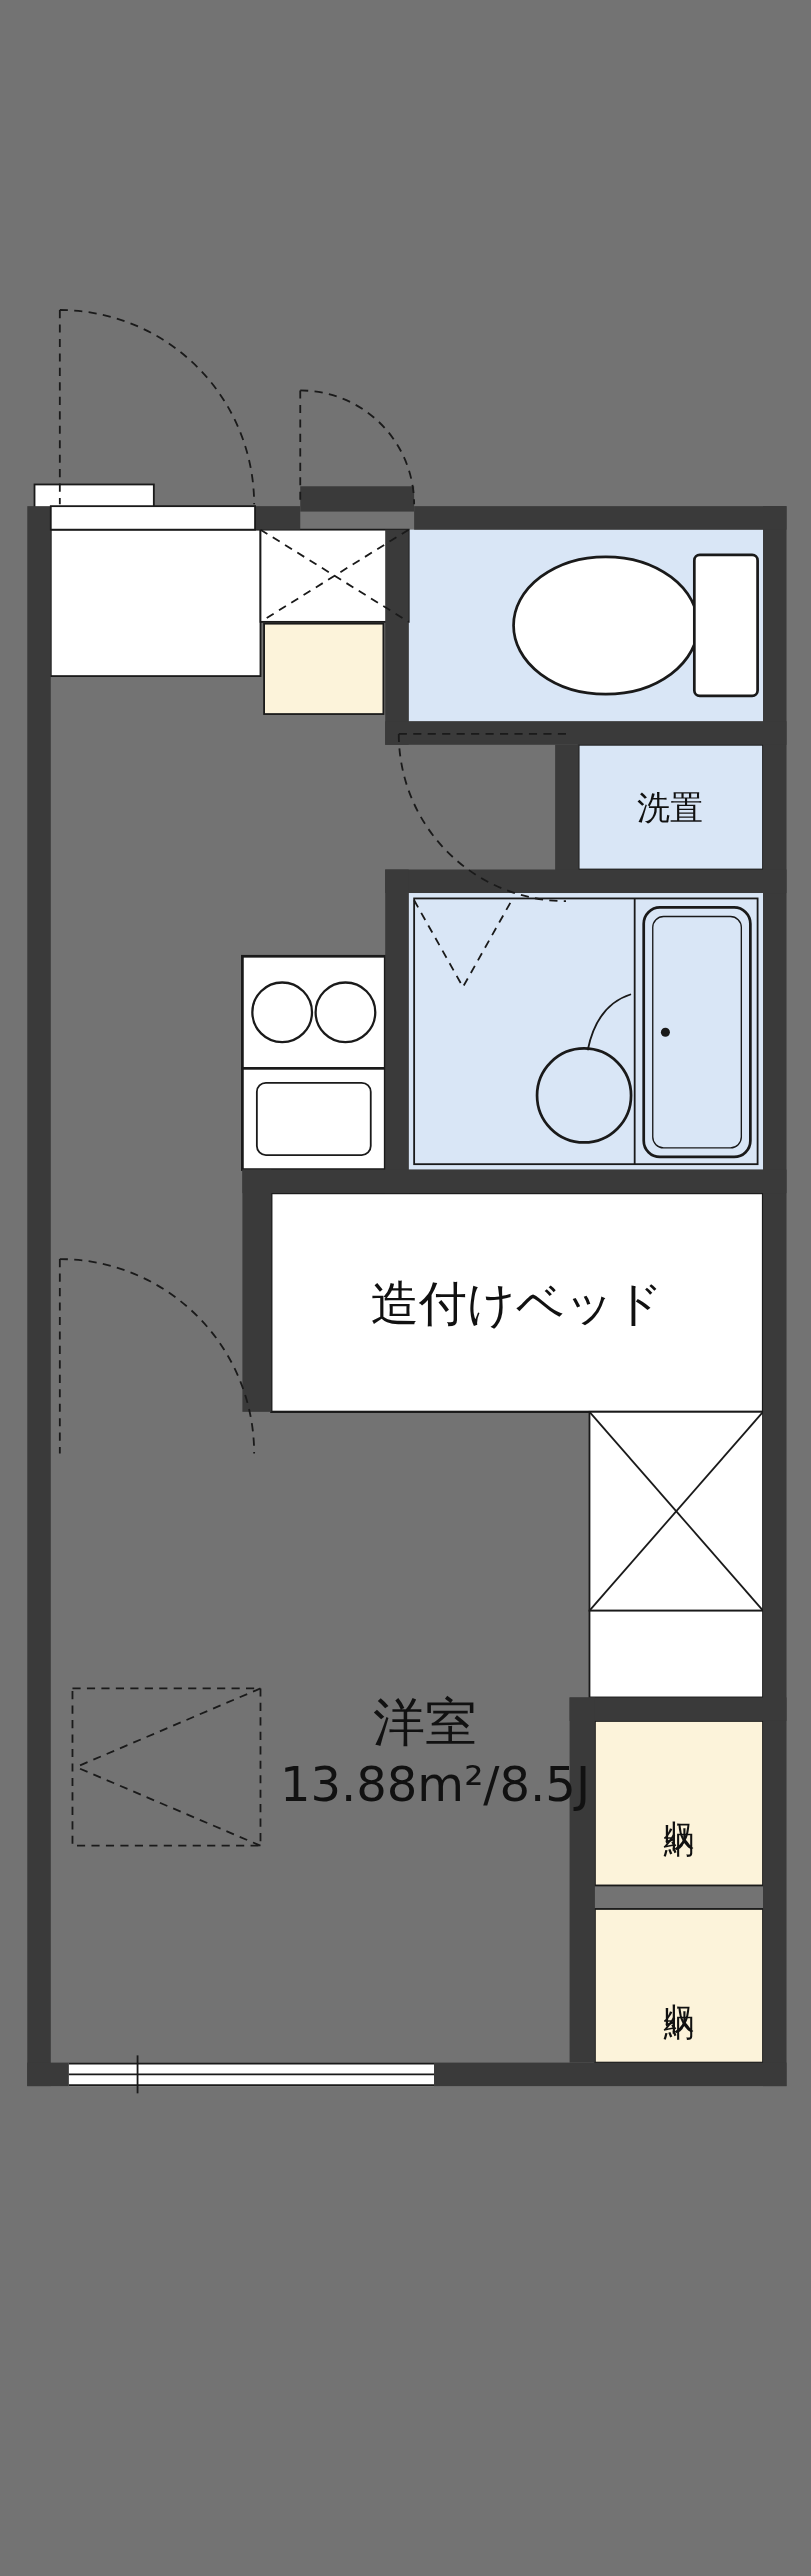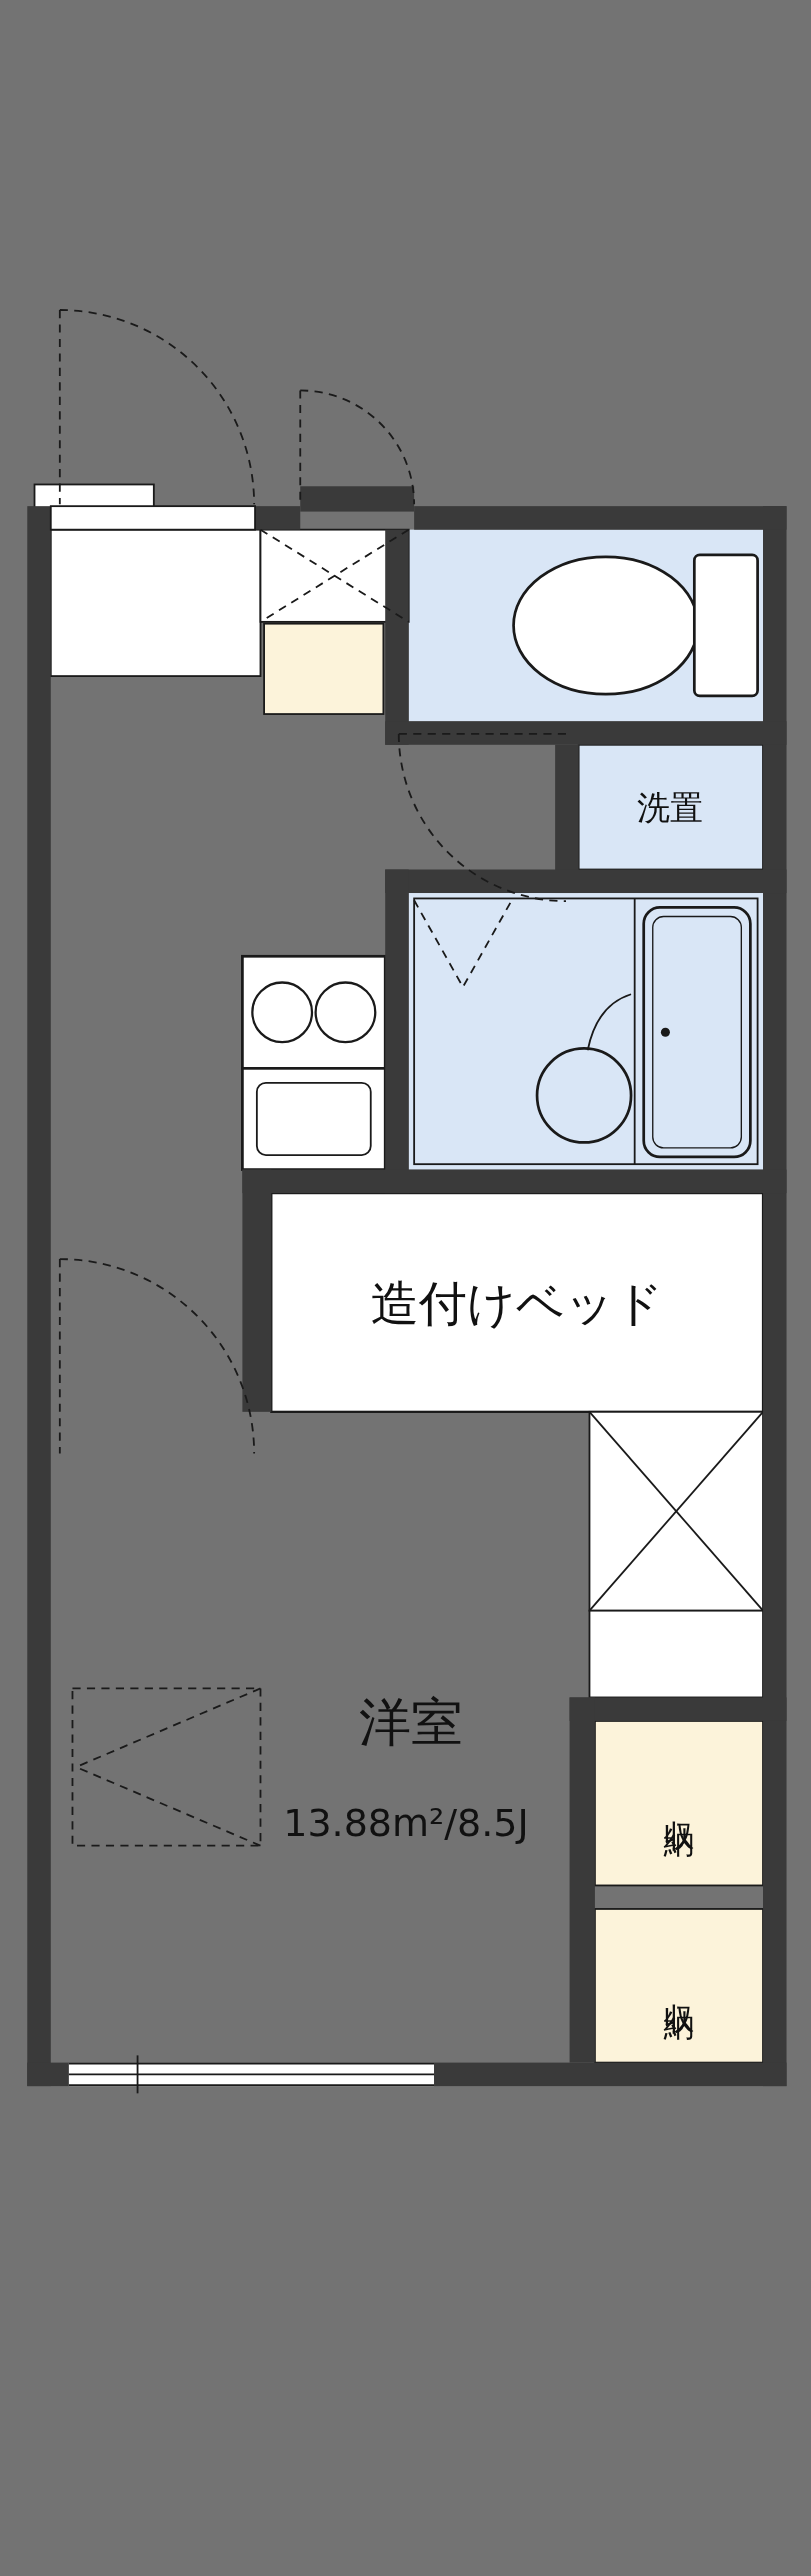--- a/index.html
+++ b/index.html
@@ -34,28 +34,27 @@
     left: 578px; top: 745px; width: 184px; height: 125px;
     font-size: 33px;
   }
   .bed-label {
     left: 271px; top: 1193px; width: 492px; height: 219px;
     flex-direction: column;
     font-size: 48px;
     gap: 5.4px;
   }
   .room-name {
-    left: 140px; top: 1694px; width: 542px; height: 56px;
+    left: 154px; top: 1694px; width: 542px; height: 56px;
     font-size: 52px;
     text-align: center;
   }
   .room-area {
-    left: 135px; top: 1761px; width: 542px; height: 45px;
-    font-size: 38px;
-    margin-top: 40px;
+    left: 164px; top: 1761px; width: 542px; height: 45px;
+    font-size: 48px;
   }
   .storage-label {
     writing-mode: vertical-rl;
     font-size: 31px;
     letter-spacing: 7.2px;
   }
   .storage-top-label   { left: 595px; top: 1721px; width: 168px; height: 165px; }
   .storage-bottom-label{ left: 595px; top: 1909px; width: 168px; height: 154px; }
 </style>
 </head>

